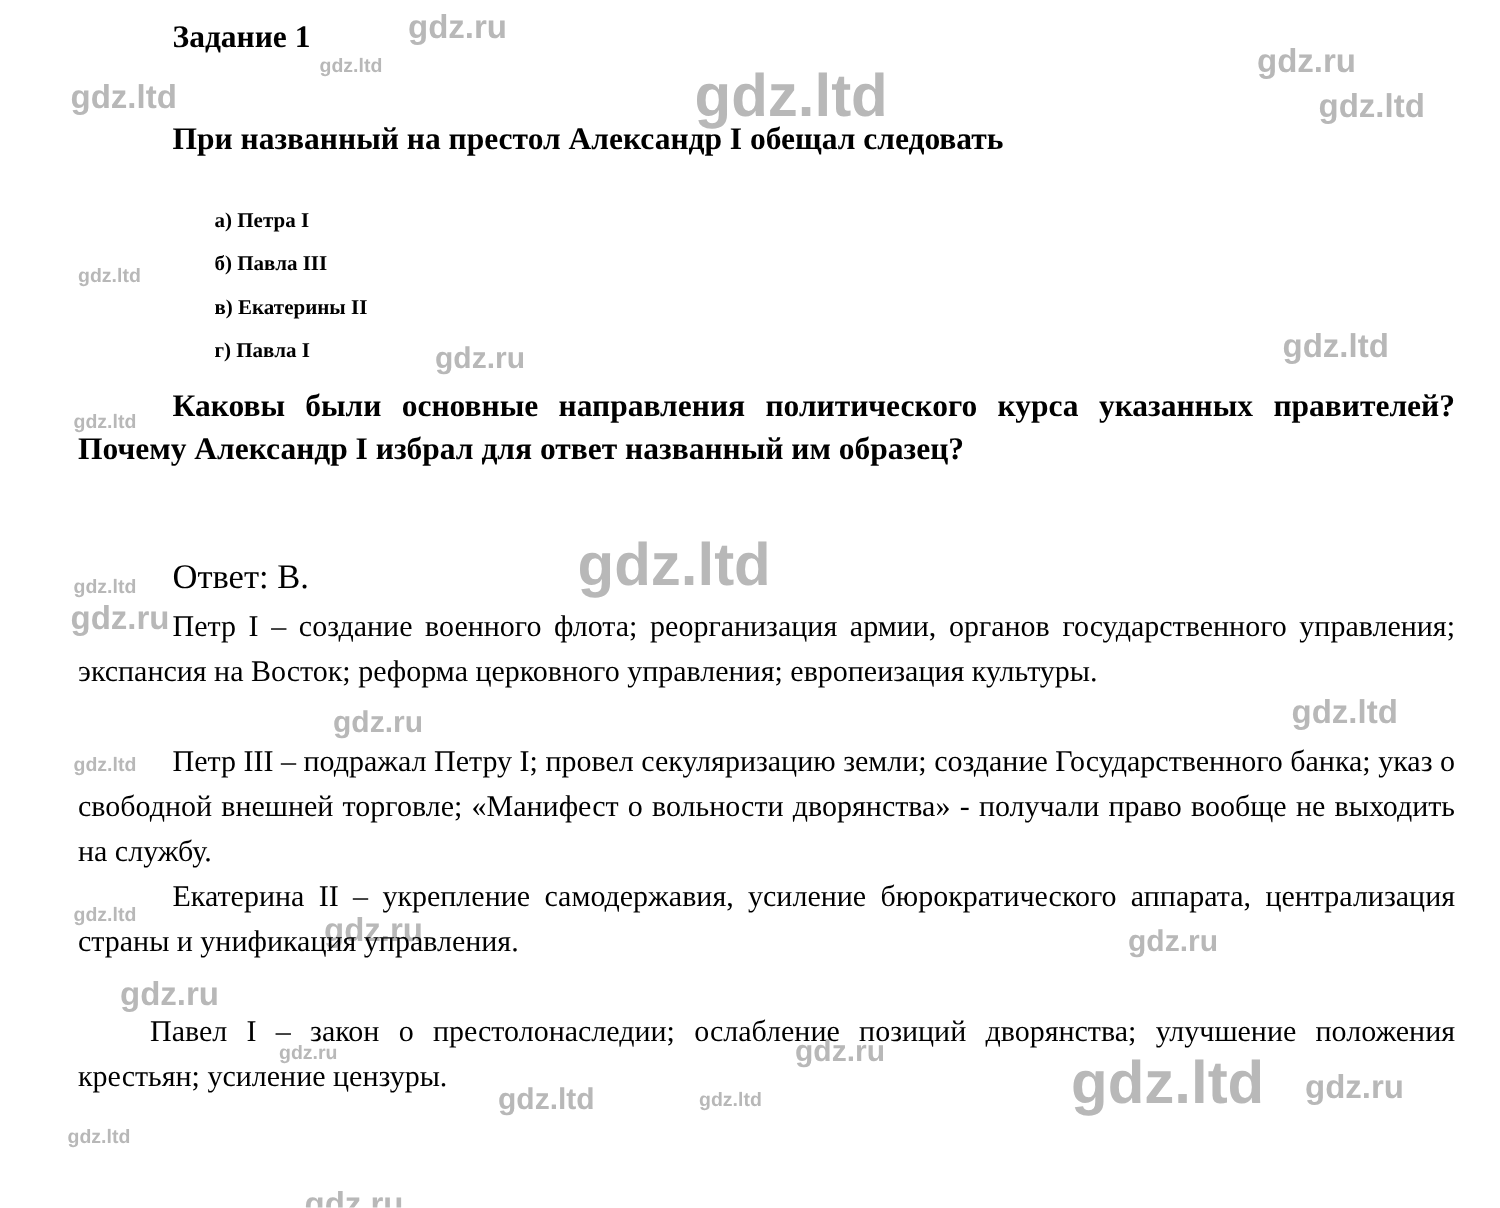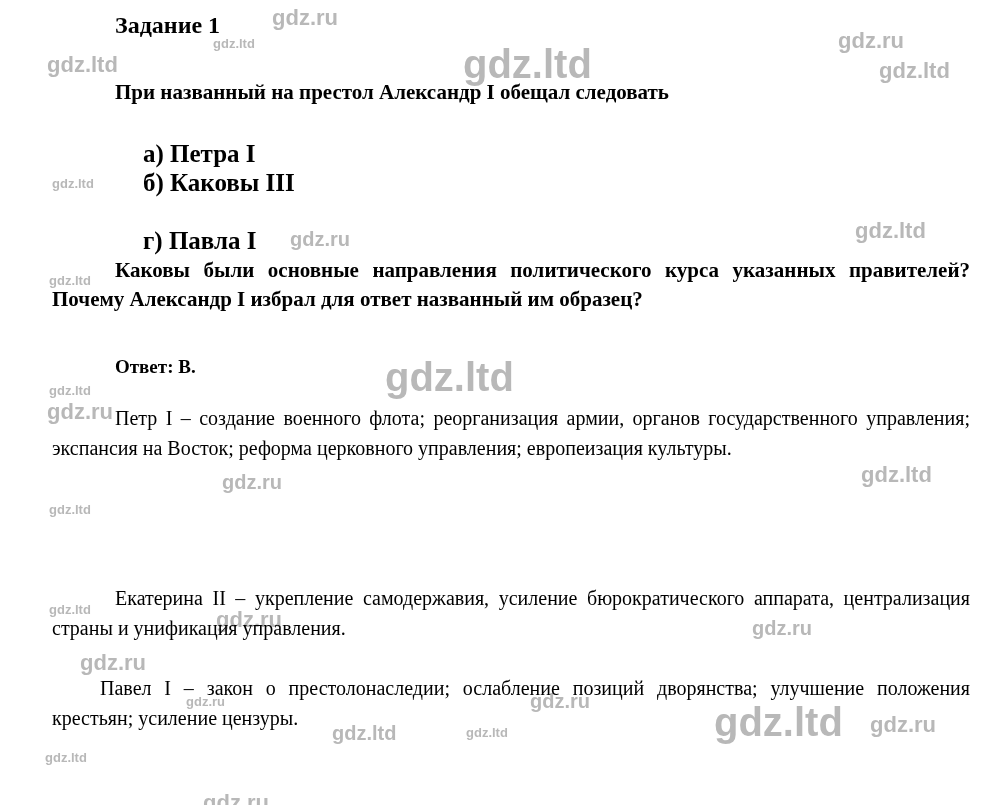--- a/index.html
+++ b/index.html
@@ -25,21 +25,21 @@
     left: 0;
     top: 0;
     width: 1000px;
     height: 805px;
     z-index: 2;
   }
   .task-title {
     position: absolute;
     left: 115px;
     top: 12px;
-    font-size: 24px;
+    font-size: 21px;
     font-weight: bold;
     font-family: "Liberation Serif", serif;
   }
   .bold-line {
     position: absolute;
     font-size: 21px;
     font-weight: bold;
     font-family: "Liberation Serif", serif;
     white-space: nowrap;
   }
@@ -57,21 +57,21 @@
   .q-line1 > span {
     display: inline-block;
     width: 100%;
   }
   .q-line2 {
     left: 52px;
     top: 110px;
   }
   .opt {
     position: absolute;
-    font-size: 25px;
+    font-size: 14px;
     font-weight: bold;
     font-family: "Liberation Serif", serif;
     white-space: nowrap;
   }
   .opt-a { left: 143px; top: 140px; }
   .opt-b { left: 143px; top: 169px; }
   .opt-c { left: 143px; top: 198px; }
   .opt-d { left: 143px; top: 227px; }
 
   .q2 {
@@ -87,24 +87,23 @@
   }
   .q2-firstline {
     display: block;
     text-indent: 63px;
     text-align: justify;
   }
 
   .answer-label {
     position: absolute;
     left: 115px;
-    top: 356px;
-    font-size: 19px;
-    font-family: "Liberation Serif", serif;
-    font-weight: bold;
+    top: 372px;
+    font-size: 23px;
+    font-family: "Liberation Serif", serif;
   }
   .para {
     position: absolute;
     left: 52px;
     width: 918px;
     font-size: 20px;
     font-family: "Liberation Serif", serif;
     line-height: 30px;
     text-align: justify;
   }
@@ -172,32 +171,36 @@
     </div>
 
   <div class="content">
 
     <div class="task-title">Задание 1</div>
 
 
     <div class="bold-line q-line1"><span>При названный на престол Александр I обещал следовать</span></div>
 
     <div class="opt opt-a">а) Петра I</div>
-    <div class="opt opt-b">б) Каковы III</div>
+    <div class="opt opt-b">б) Павла III</div>
+    <div class="opt opt-c">в) Екатерины II</div>
     <div class="opt opt-d">г) Павла I</div>
 
     <div class="q2">
         <span class="q2-firstline">Каковы были основные направления политического курса указанных правителей? Почему Александр I избрал для ответ названный им образец?</span>
       </div>
 
     <div class="answer-label">Ответ: В.</div>
 
     <div class="para p1">
         <span class="first">Петр I – создание военного флота; реорганизация армии, органов государственного управления; экспансия на Восток; реформа церковного управления; европеизация культуры.</span>
       </div>
+    <div class="para p2">
+        <span class="first">Петр III – подражал Петру I; провел секуляризацию земли; создание Государственного банка; указ о свободной внешней торговле; «Манифест о вольности дворянства» - получали право вообще не выходить на службу.</span>
+      </div>
     <div class="para p3">
         <span class="first">Екатерина II – укрепление самодержавия, усиление бюрократического аппарата, централизация страны и унификация управления.</span>
       </div>
     <div class="para p4">
         <span class="first">Павел I – закон о престолонаследии; ослабление позиций дворянства; улучшение положения крестьян; усиление цензуры.</span>
       </div>
 
   </div>
 </div>
 

